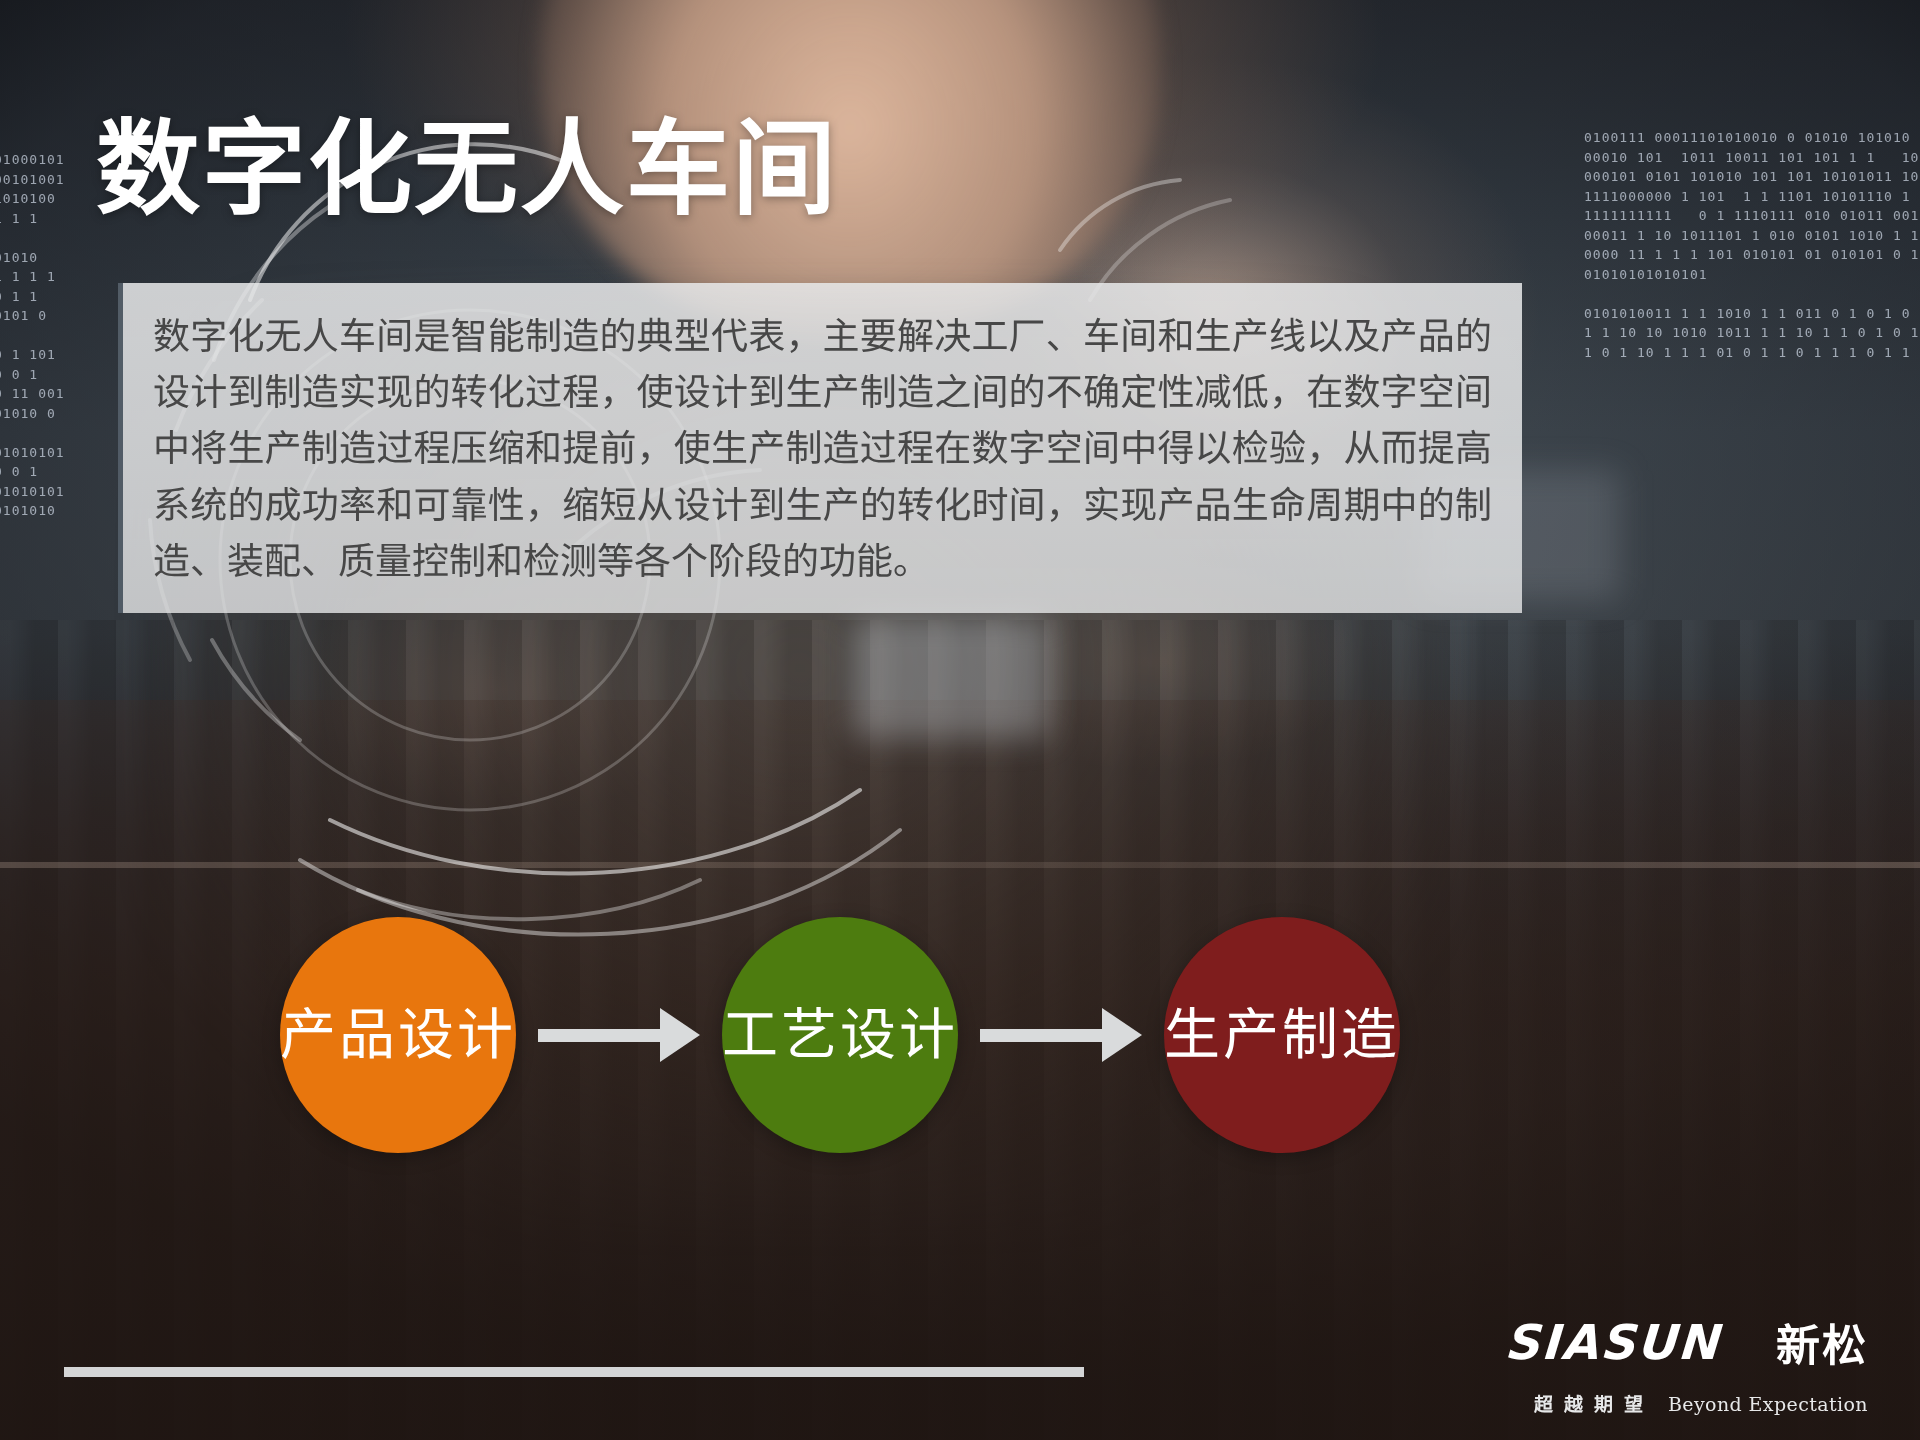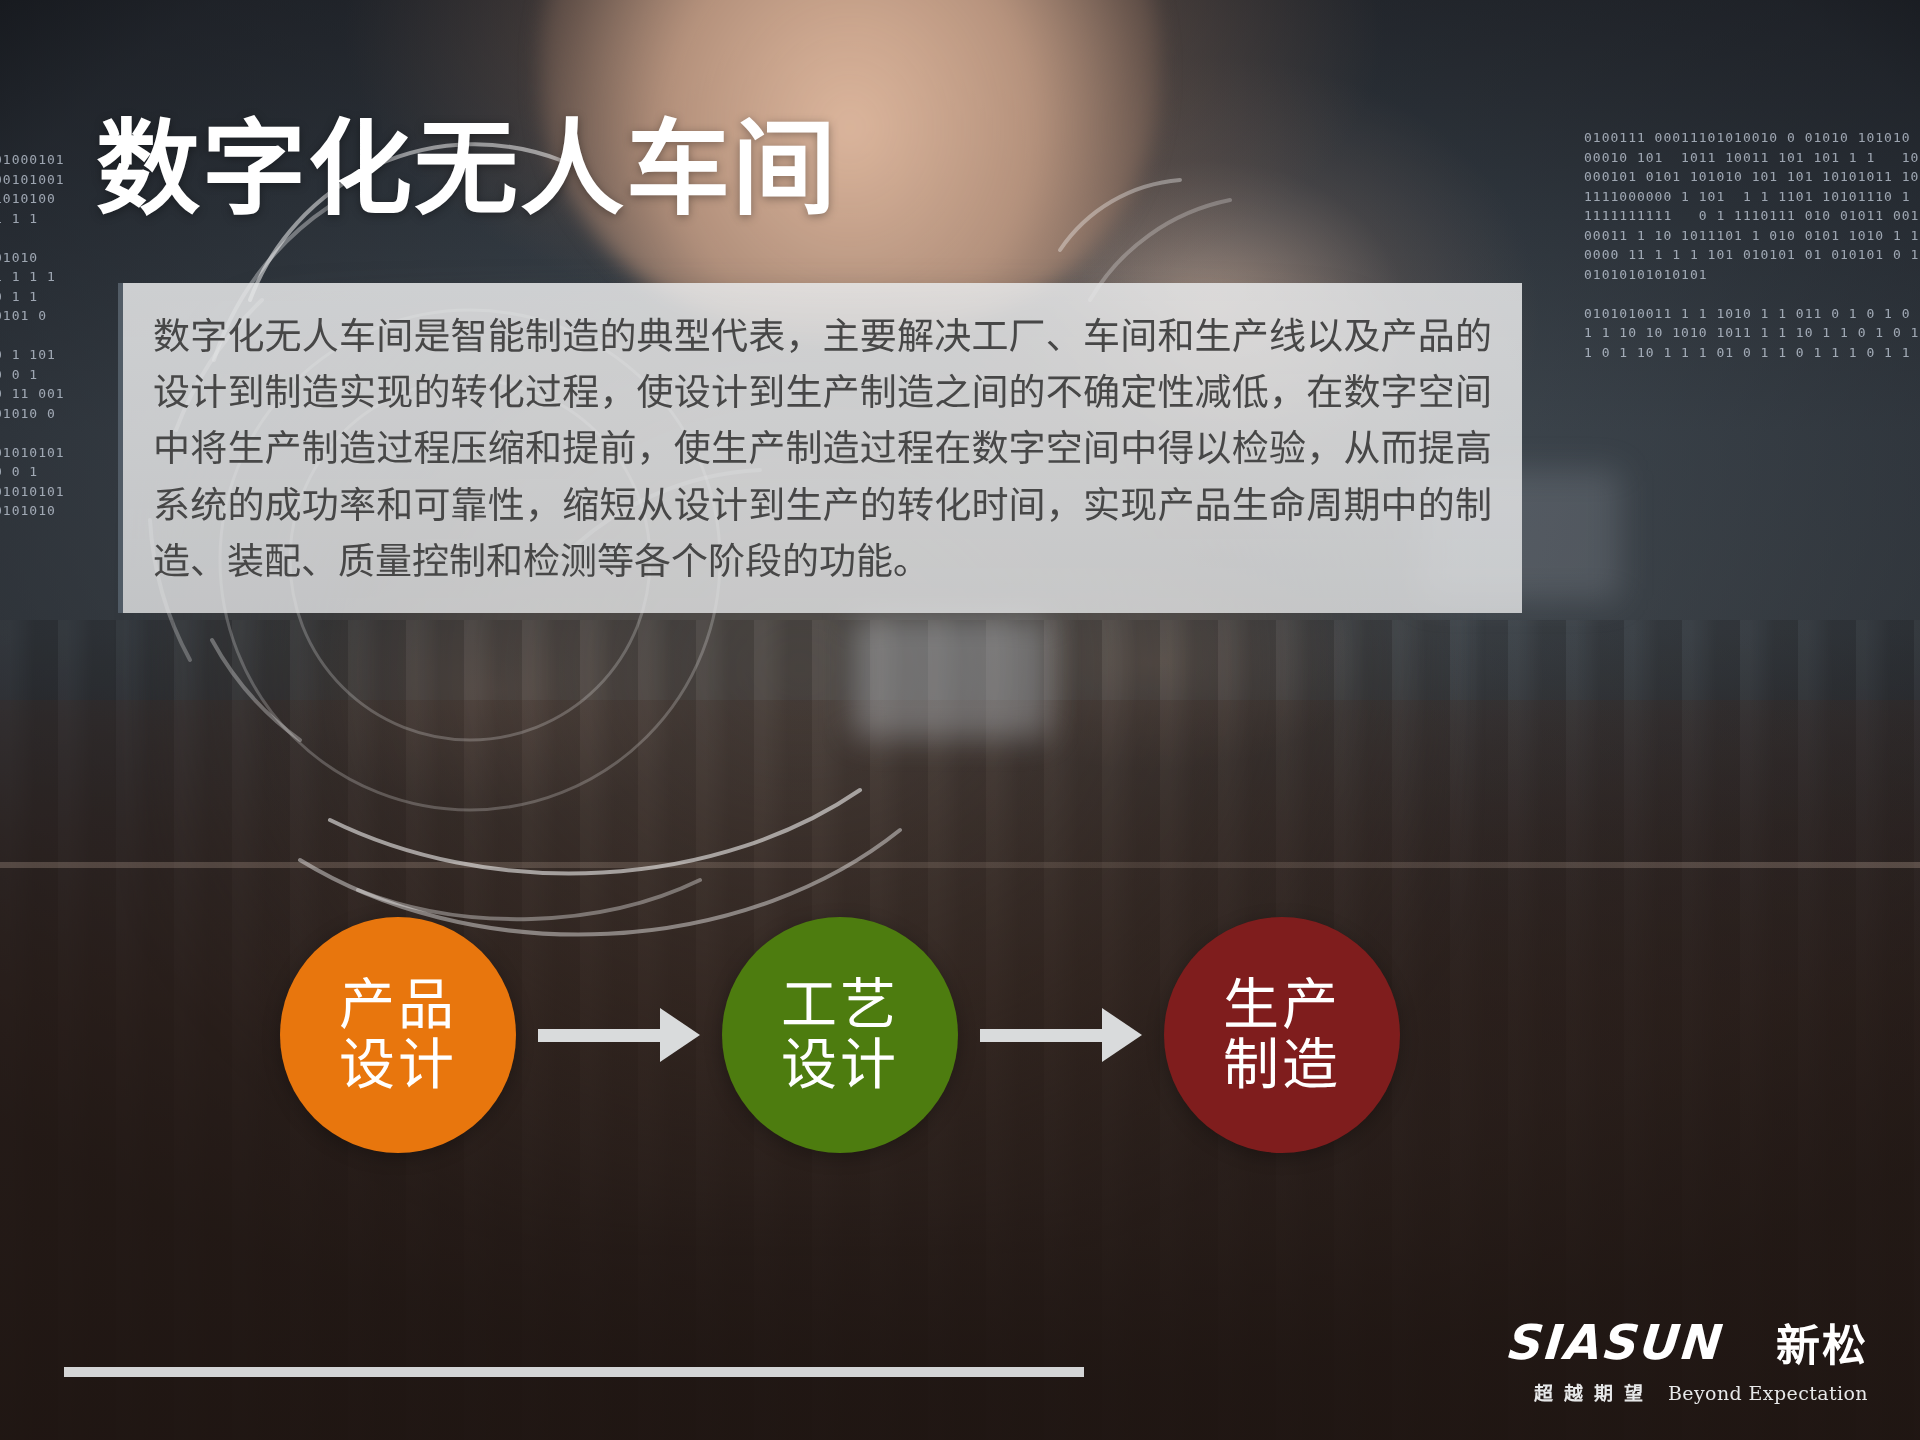--- a/index.html
+++ b/index.html
@@ -146,21 +146,20 @@
     left: 280px; top: 880px;
     width: 1120px; height: 310px;
     display: flex;
     align-items: center;
   }
   .node {
     position: relative;
     width: 236px; height: 236px;
     border-radius: 50%;
     display: flex;
-    flex-direction: column;
     align-items: center;
     justify-content: center;
     color: #ffffff;
     font-size: 56px;
     line-height: 1.07;
     letter-spacing: 3px;
     text-align: center;
     flex: 0 0 auto;
     font-family: "DejaVu Sans", "Liberation Sans", sans-serif;
     box-shadow: 0 4px 18px rgba(0,0,0,.28);
@@ -218,21 +217,21 @@
   }
   .logo-cn {
     font-size: 44px;
     font-weight: 700;
     color: #ffffff;
     letter-spacing: 2px;
     font-family: "DejaVu Sans", "Liberation Sans", sans-serif;
     margin-left: 36px;
   }
   .logo-sub {
-    margin-top: 4px;
+    margin-top: 15px;
     display: flex;
     align-items: baseline;
     gap: 14px;
     color: #e7e8e9;
   }
   .logo-sub .cn {
     font-size: 19px; letter-spacing: 11px; font-weight: 700;
     font-family: "DejaVu Sans", "Liberation Sans", sans-serif;
   }
   .logo-sub .en {

